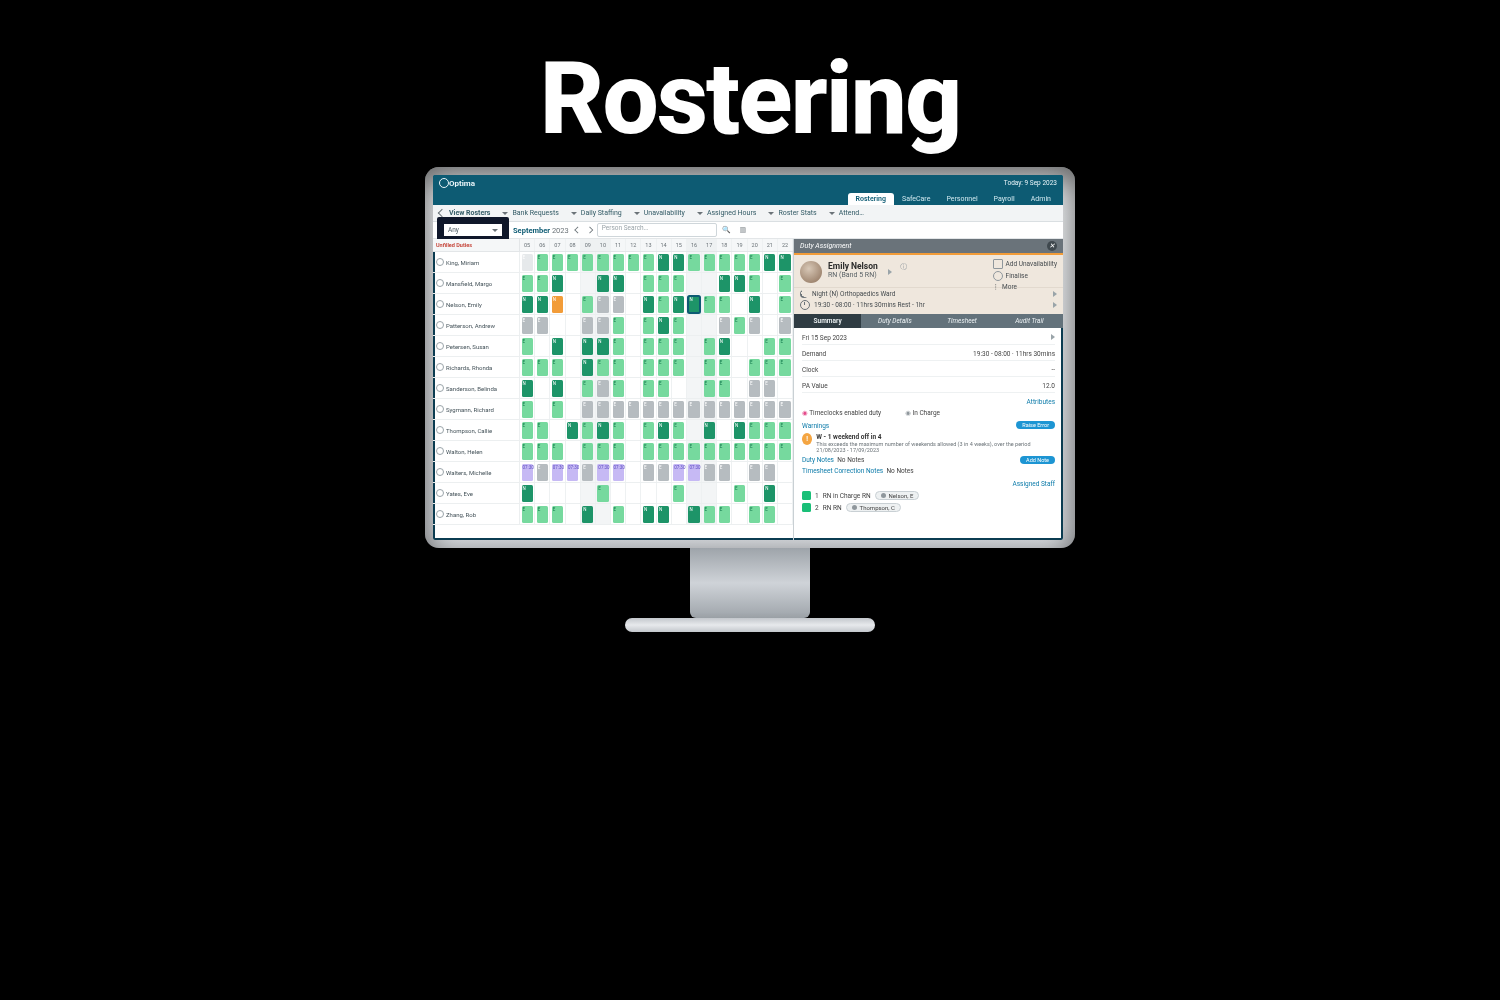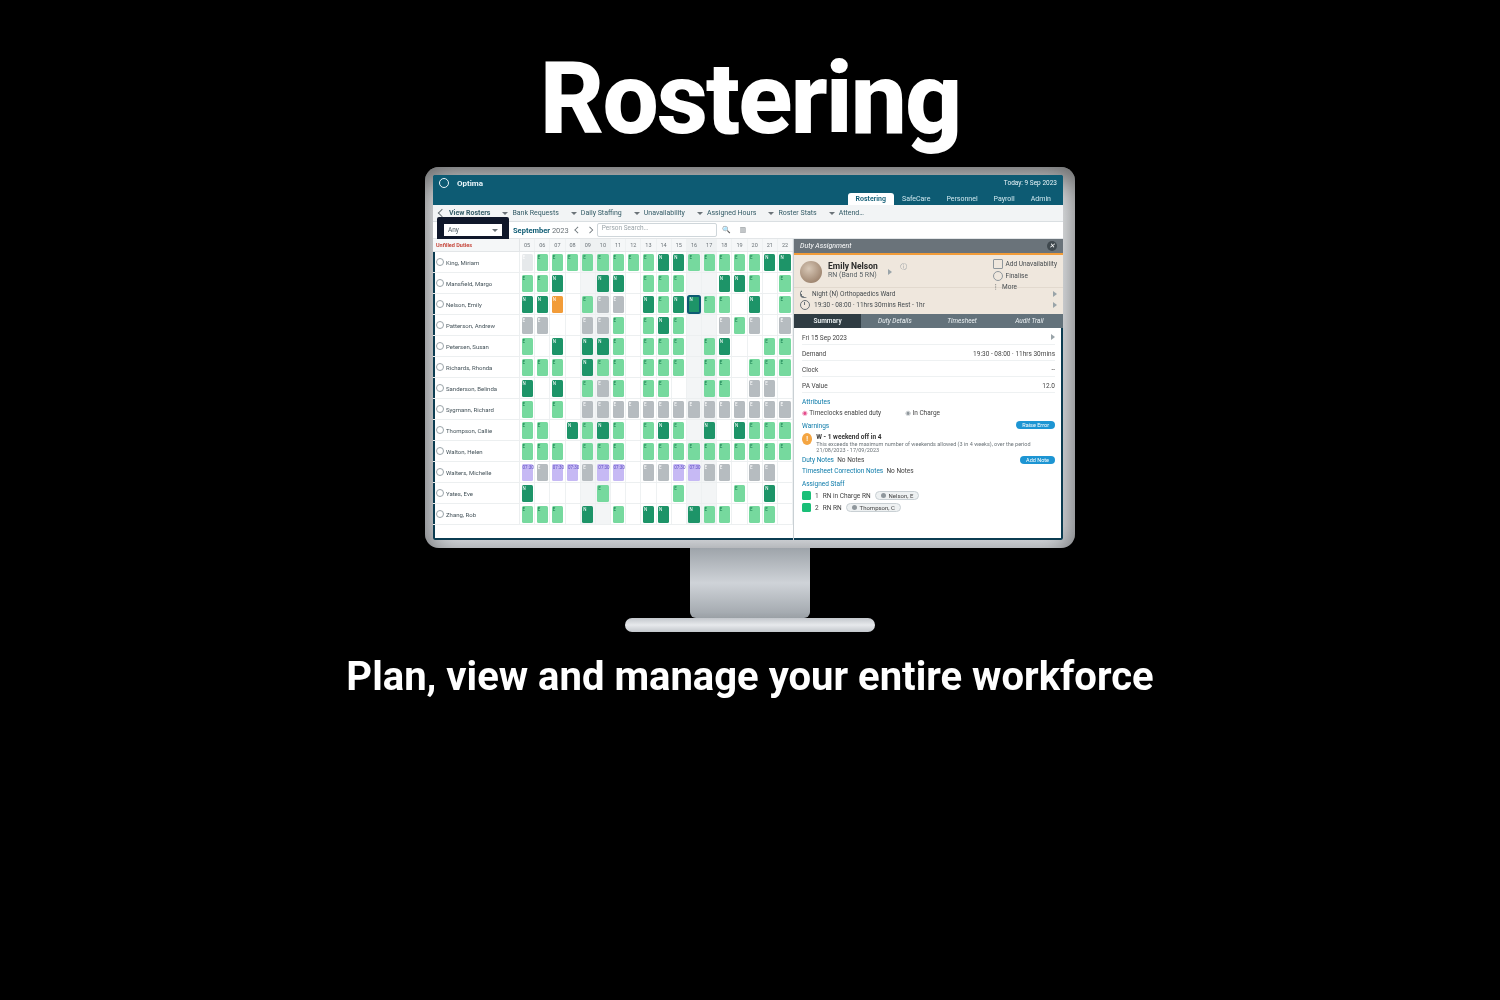--- a/index.html
+++ b/index.html
@@ -9,21 +9,21 @@
   .monitor-wrap{width:650px;margin:8px auto 0 auto;}
   .monitor{position:relative;width:650px;}
   .bezel{background:linear-gradient(#eceef0,#d6d9dd);border-radius:14px;padding:8px;box-shadow:0 10px 30px rgba(0,0,0,.6) inset,0 8px 24px rgba(0,0,0,.5);}
   .screen{width:630px;height:365px;background:#fff;border-radius:2px;overflow:hidden;box-shadow:0 0 0 2px #0b3c51 inset;}
   .stand-neck{width:120px;height:70px;margin:0 auto;background:linear-gradient(#9ea4aa,#cfd3d8,#9ea4aa);border-radius:0 0 6px 6px;}
   .stand-base{width:250px;height:14px;margin:0 auto;border-radius:7px;background:linear-gradient(#c3c7cc,#e7e9ec,#c3c7cc);box-shadow:0 10px 14px rgba(0,0,0,.45);}
 
   
   .app{display:flex;flex-direction:column;height:100%;font-size:7px;color:#333;}
   .topbar{height:16px;background:#0d5b73;color:#e9f5f9;display:flex;align-items:center;justify-content:space-between;padding:0 6px;}
-  .brand{display:flex;align-items:center;gap:8px;font-weight:700;font-size:8px;}
+  .brand{display:flex;align-items:center;gap:0;font-weight:700;font-size:8px;}
   .brand .ico{width:8px;height:8px;border:1.5px solid #e9f5f9;border-radius:50%;display:inline-block;}
   .today{font-size:6.5px;}
   .tabbar{height:14px;background:#0d5b73;display:flex;align-items:flex-end;padding:0 4px;position:relative;}
   .tab{padding:2px 8px;font-size:7px;color:#cfe8ef;border-radius:3px 3px 0 0;}
   .tab.active{background:#fff;color:#0d5b73;font-weight:600;}
   .tabbar .spacer{flex:1;}
   
   .subbar{height:16px;background:#f2f4f5;border-bottom:1px solid #dadfe2;display:flex;gap:4px;align-items:center;padding:0 4px;}
   .chev{width:8px;height:8px;display:inline-block;}
   .chev::before{content:"";display:block;width:5px;height:5px;border-left:1.5px solid #6b7378;border-bottom:1.5px solid #6b7378;transform:rotate(45deg);margin:1px 0 0 2px;}
@@ -81,21 +81,21 @@
   .p-meta .ln .fill{flex:1;}
   .moon{width:8px;height:8px;border-radius:50%;background:radial-gradient(circle at 70% 35%, transparent 55%, #6b7378 56%);}
   .clock{width:8px;height:8px;border:1px solid #6b7378;border-radius:50%;position:relative;}
   .clock::after{content:"";position:absolute;left:3px;top:1px;width:1px;height:3px;background:#6b7378;}
   
   .ptabs{height:14px;background:#63727b;display:flex;}
   .ptab{flex:1;color:#eef3f5;font-size:6.5px;display:flex;align-items:center;justify-content:center;font-style:italic;}
   .ptab.active{background:#2f3c43;font-style:normal;font-weight:600;}
   .p-body{flex:1;padding:4px 8px;display:flex;flex-direction:column;gap:3px;font-size:6.5px;color:#444;overflow:hidden;}
   .kv{display:flex;justify-content:space-between;border-bottom:1px solid #eef1f2;padding:2px 0;}
-  .sec{color:#0b7aa9;font-size:6.5px;margin-top:2px;}
+  .sec{color:#0b7aa9;font-size:6.5px;margin-top:2px;text-align:right;}
   .pill{display:inline-block;background:#1d95d3;color:#fff;border-radius:7px;padding:1px 6px;font-size:5.5px;}
   .warn{display:flex;gap:4px;align-items:flex-start;}
   .warn .wico{width:12px;height:12px;border-radius:50%;background:#f4a542;display:flex;align-items:center;justify-content:center;color:#fff;font-weight:700;}
   .warn .ttl{font-weight:700;color:#333;font-size:6.5px;}
   .warn .d{font-size:5.5px;color:#6b7378;}
   .assign{display:flex;align-items:center;gap:4px;}
   .sq{width:9px;height:9px;border-radius:1.5px;background:#1abf78;}
   .chip-sm{background:#eef1f2;border:1px solid #c9d0d4;border-radius:7px;padding:0 5px;font-size:6px;display:inline-flex;align-items:center;gap:3px;}
   .dot{width:5px;height:5px;border-radius:50%;background:#8f979c;display:inline-block;}
   .linklike{color:#0b7aa9;}
@@ -991,14 +991,13 @@
                 </div>
               </div>
             </div>
           </div>
         </div>
       </div>
       <div class="stand-neck"></div>
       <div class="stand-base"></div>
     </div>
   </div>
-  <div class="hero-sub">Plan, view and manage your entire workforce</div>
 </div>
 
 </body></html>

